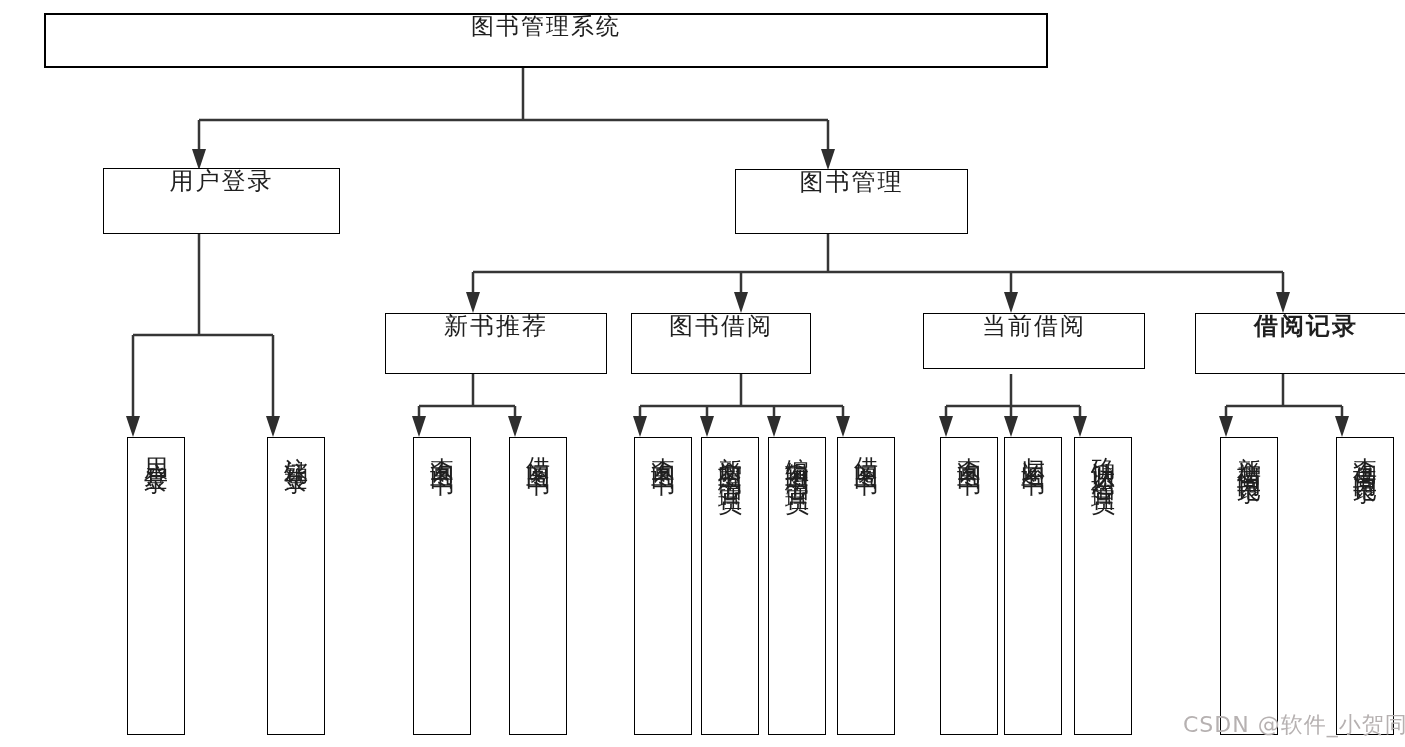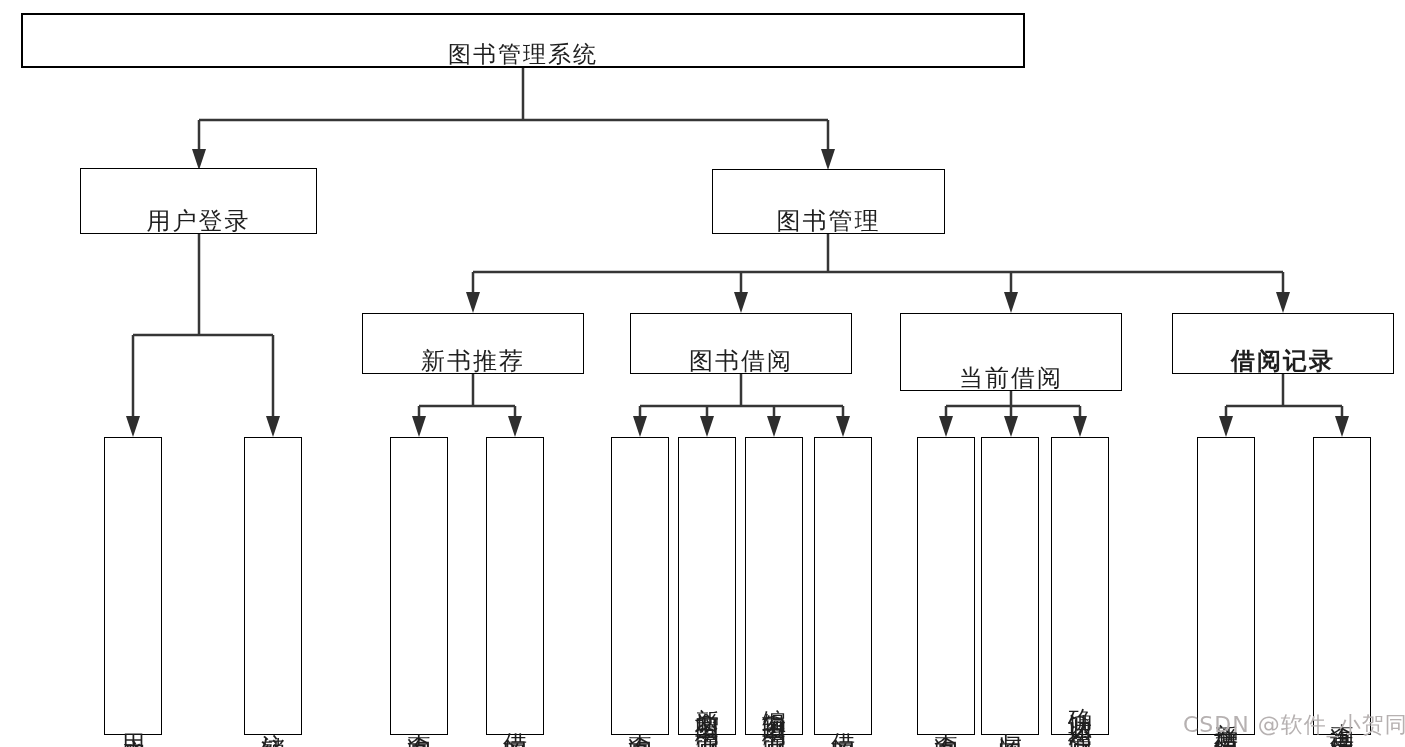--- a/index.html
+++ b/index.html
@@ -21,23 +21,24 @@
     width: 1405px;
     height: 747px;
     z-index: 1;
   }
   .node {
     position: absolute;
     background: #ffffff;
     border: 1px solid #000000;
     box-sizing: border-box;
     display: flex;
-    align-items: flex-end;
+    align-items: flex-start;
     justify-content: center;
     z-index: 2;
+    margin-left: 23px;
   }
   .node.root { border-width: 2px; }
   .hlabel {
     font-size: 24px;
     color: #1f1f1f;
     letter-spacing: 2px;
     white-space: nowrap;
     line-height: 1;
   }
   .root .hlabel { font-size: 23px; }
@@ -48,22 +49,22 @@
     letter-spacing: 5px;
     color: #1f1f1f;
     line-height: 1;
     white-space: nowrap;
   }
   
   #n-root   { left: 21px;   top: 13px;  width: 1004px; height: 55px; }
   #n-login  { left: 80px;   top: 168px; width: 237px;  height: 66px; }
   #n-mgmt   { left: 712px;  top: 169px; width: 233px;  height: 65px; }
   #n-newrec { left: 362px;  top: 313px; width: 222px;  height: 61px; }
-  #n-borrow { left: 630px;  top: 313px; width: 222px;  height: 61px; }
-  #n-current{ left: 900px;  top: 313px; width: 222px;  height: 78px; }
+  #n-borrow { left: 608px;  top: 313px; width: 180px;  height: 61px; }
+  #n-current{ left: 900px;  top: 313px; width: 222px;  height: 56px; }
   #n-records{ left: 1172px; top: 313px; width: 222px;  height: 61px; font-weight: bold; }
   .leaf { top: 437px; width: 58px; height: 298px; }
   #l-user-login     { left: 104px; }
   #l-logout         { left: 244px; }
   #l-query-newrec   { left: 390px; }
   #l-borrow-newrec  { left: 486px; }
   #l-query-borrow   { left: 611px; }
   #l-add-admin      { left: 678px; }
   #l-edit-admin     { left: 745px; }
   #l-borrow-borrow  { left: 814px; }

